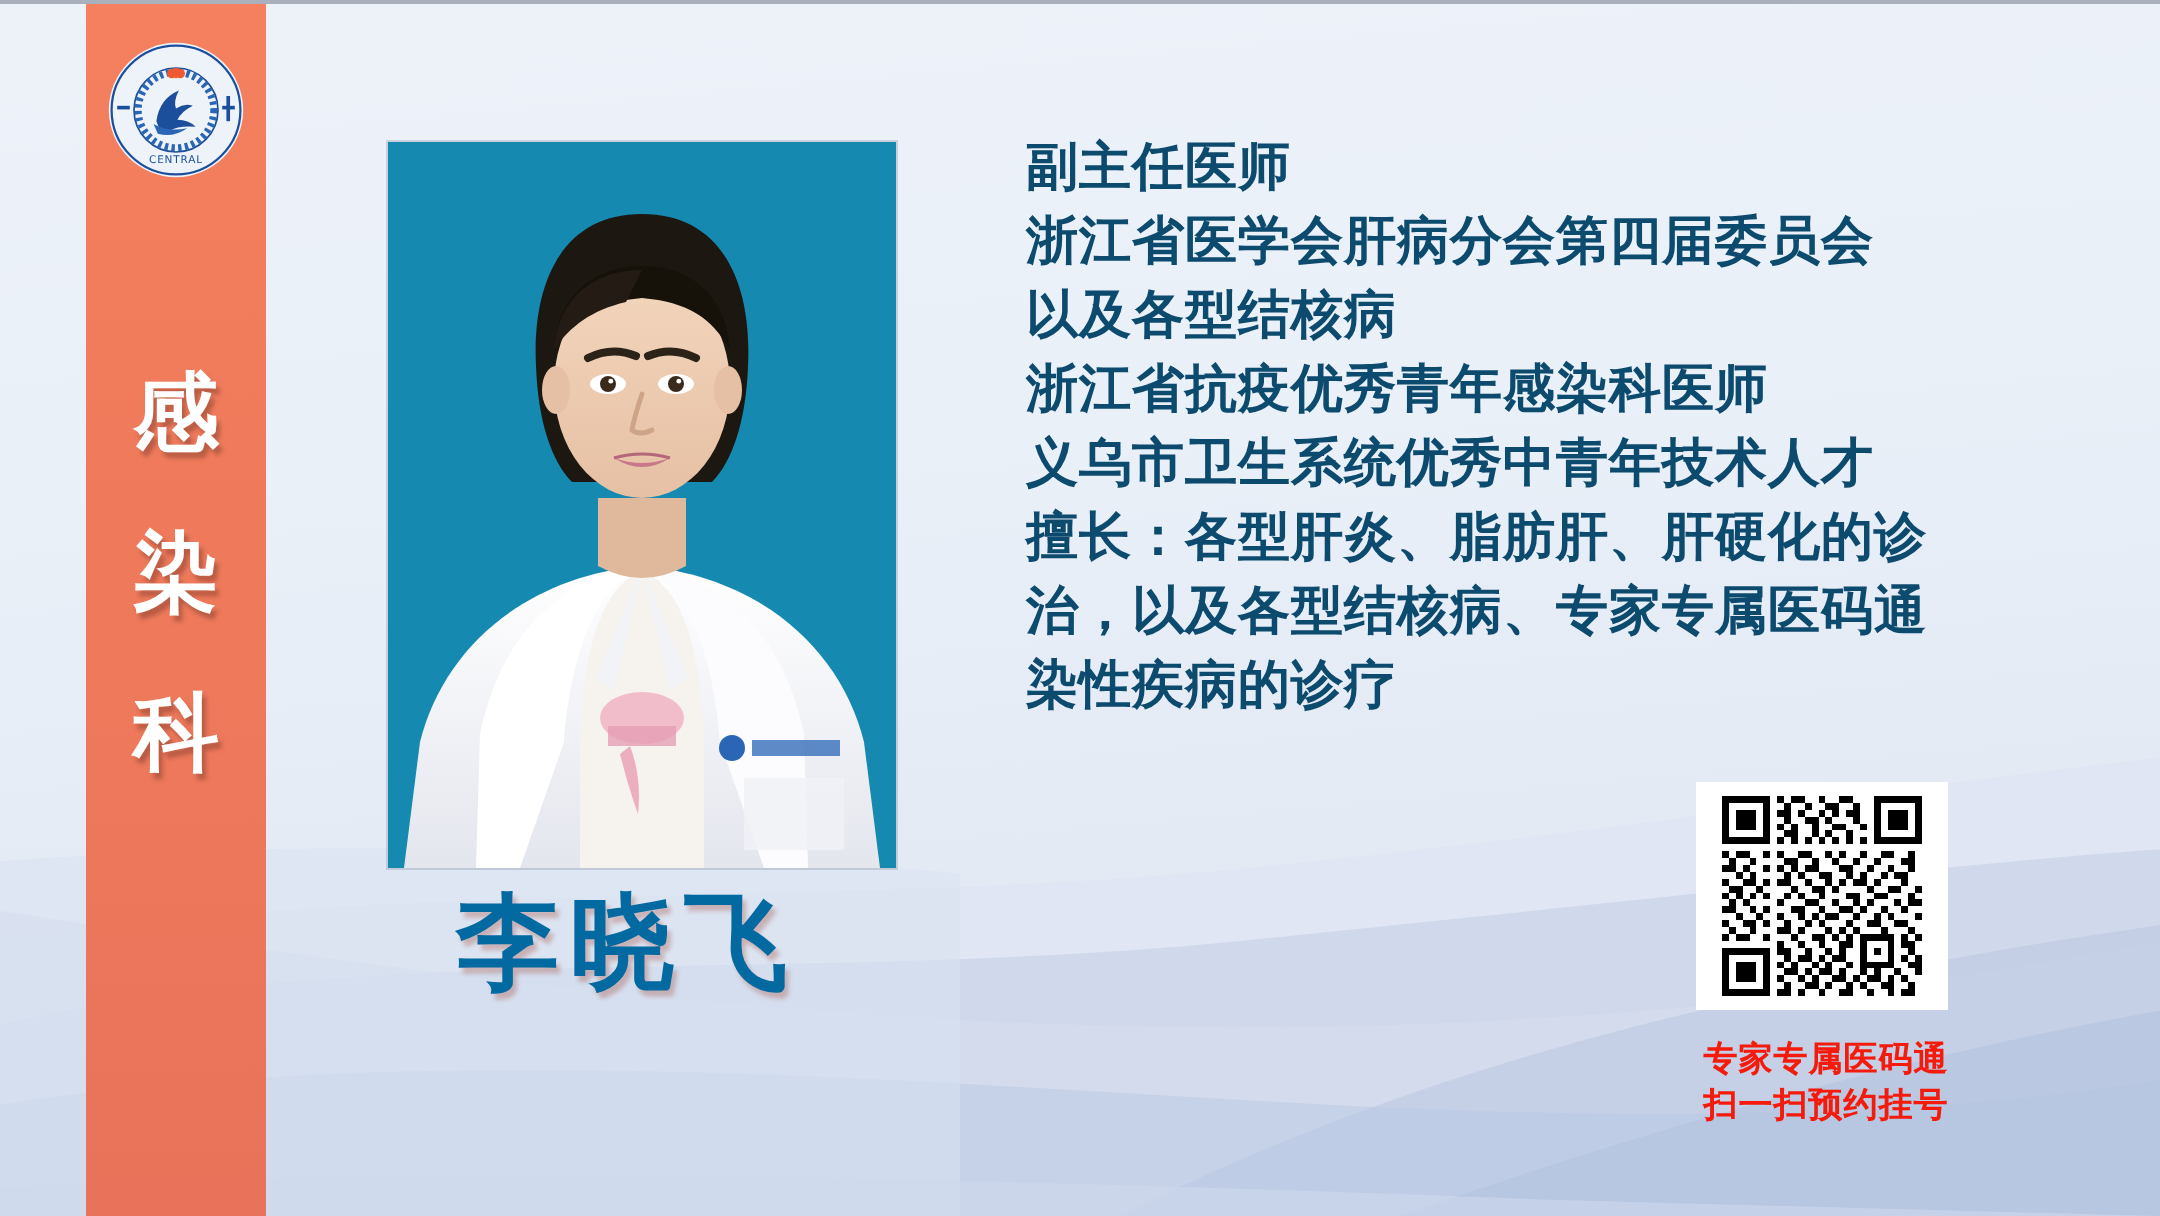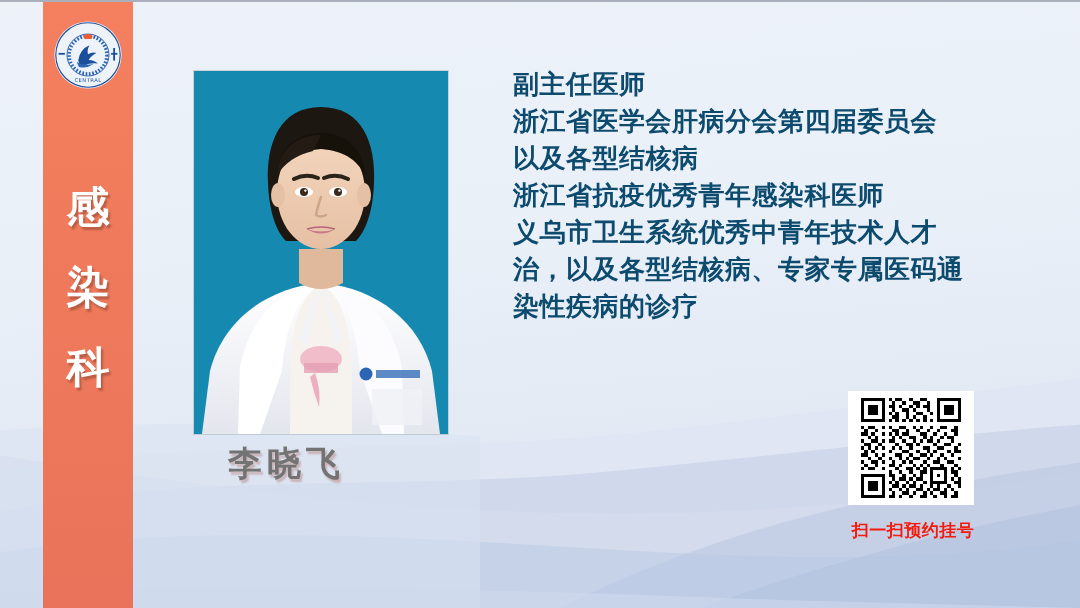--- a/index.html
+++ b/index.html
@@ -86,22 +86,22 @@
     box-shadow: 0 0 0 1px rgba(140,150,165,0.35);
   }
   .portrait svg { display: block; width: 100%; height: 100%; }
 
   
   .doctor-name {
     position: absolute;
     left: 228px;
     top: 444px;
     z-index: 4;
-    color: #737373;
-    font-size: 34px;
+    color: #0369a1;
+    font-size: 52px;
     font-weight: 700;
     letter-spacing: 5px;
     line-height: 1;
     font-family: "DejaVu Serif", "Liberation Serif", serif;
     text-shadow: 2px 3px 2px rgba(160, 70, 55, 0.32);
   }
 
   
   .credentials {
     position: absolute;
@@ -278,20 +278,21 @@
   </div>
 
   <div class="doctor-name">李晓飞</div>
 
   <div class="credentials">
     <p>副主任医师</p>
     <p>浙江省医学会肝病分会第四届委员会</p>
     <p>以及各型结核病</p>
     <p>浙江省抗疫优秀青年感染科医师</p>
     <p>义乌市卫生系统优秀中青年技术人才</p>
+    <p>擅长：各型肝炎、脂肪肝、肝硬化的诊</p>
     <p>治，以及各型结核病、专家专属医码通</p>
     <p>染性疾病的诊疗</p>
   </div>
 
 
   <div class="qr-block">
     <div class="qr-frame">
       <svg viewBox="0 0 29 29" shape-rendering="crispEdges" xmlns="http://www.w3.org/2000/svg">
         <rect width="29" height="29" fill="#ffffff"></rect>
         <g fill="#000000">
@@ -523,17 +524,18 @@
             <rect x="11" y="28" width="1" height="1"></rect>
           <rect x="14" y="28" width="1" height="1"></rect>
             <rect x="17" y="28" width="2" height="1"></rect>
           <rect x="21" y="28" width="1" height="1"></rect>
             <rect x="24" y="28" width="1" height="1"></rect>
           <rect x="26" y="28" width="2" height="1"></rect>
         </g>
       </svg>
     </div>
     <div class="qr-caption">
+      <p>专家专属医码通</p>
       <p>扫一扫预约挂号</p>
     </div>
   </div>
 
 </div>
 
 </body></html>

